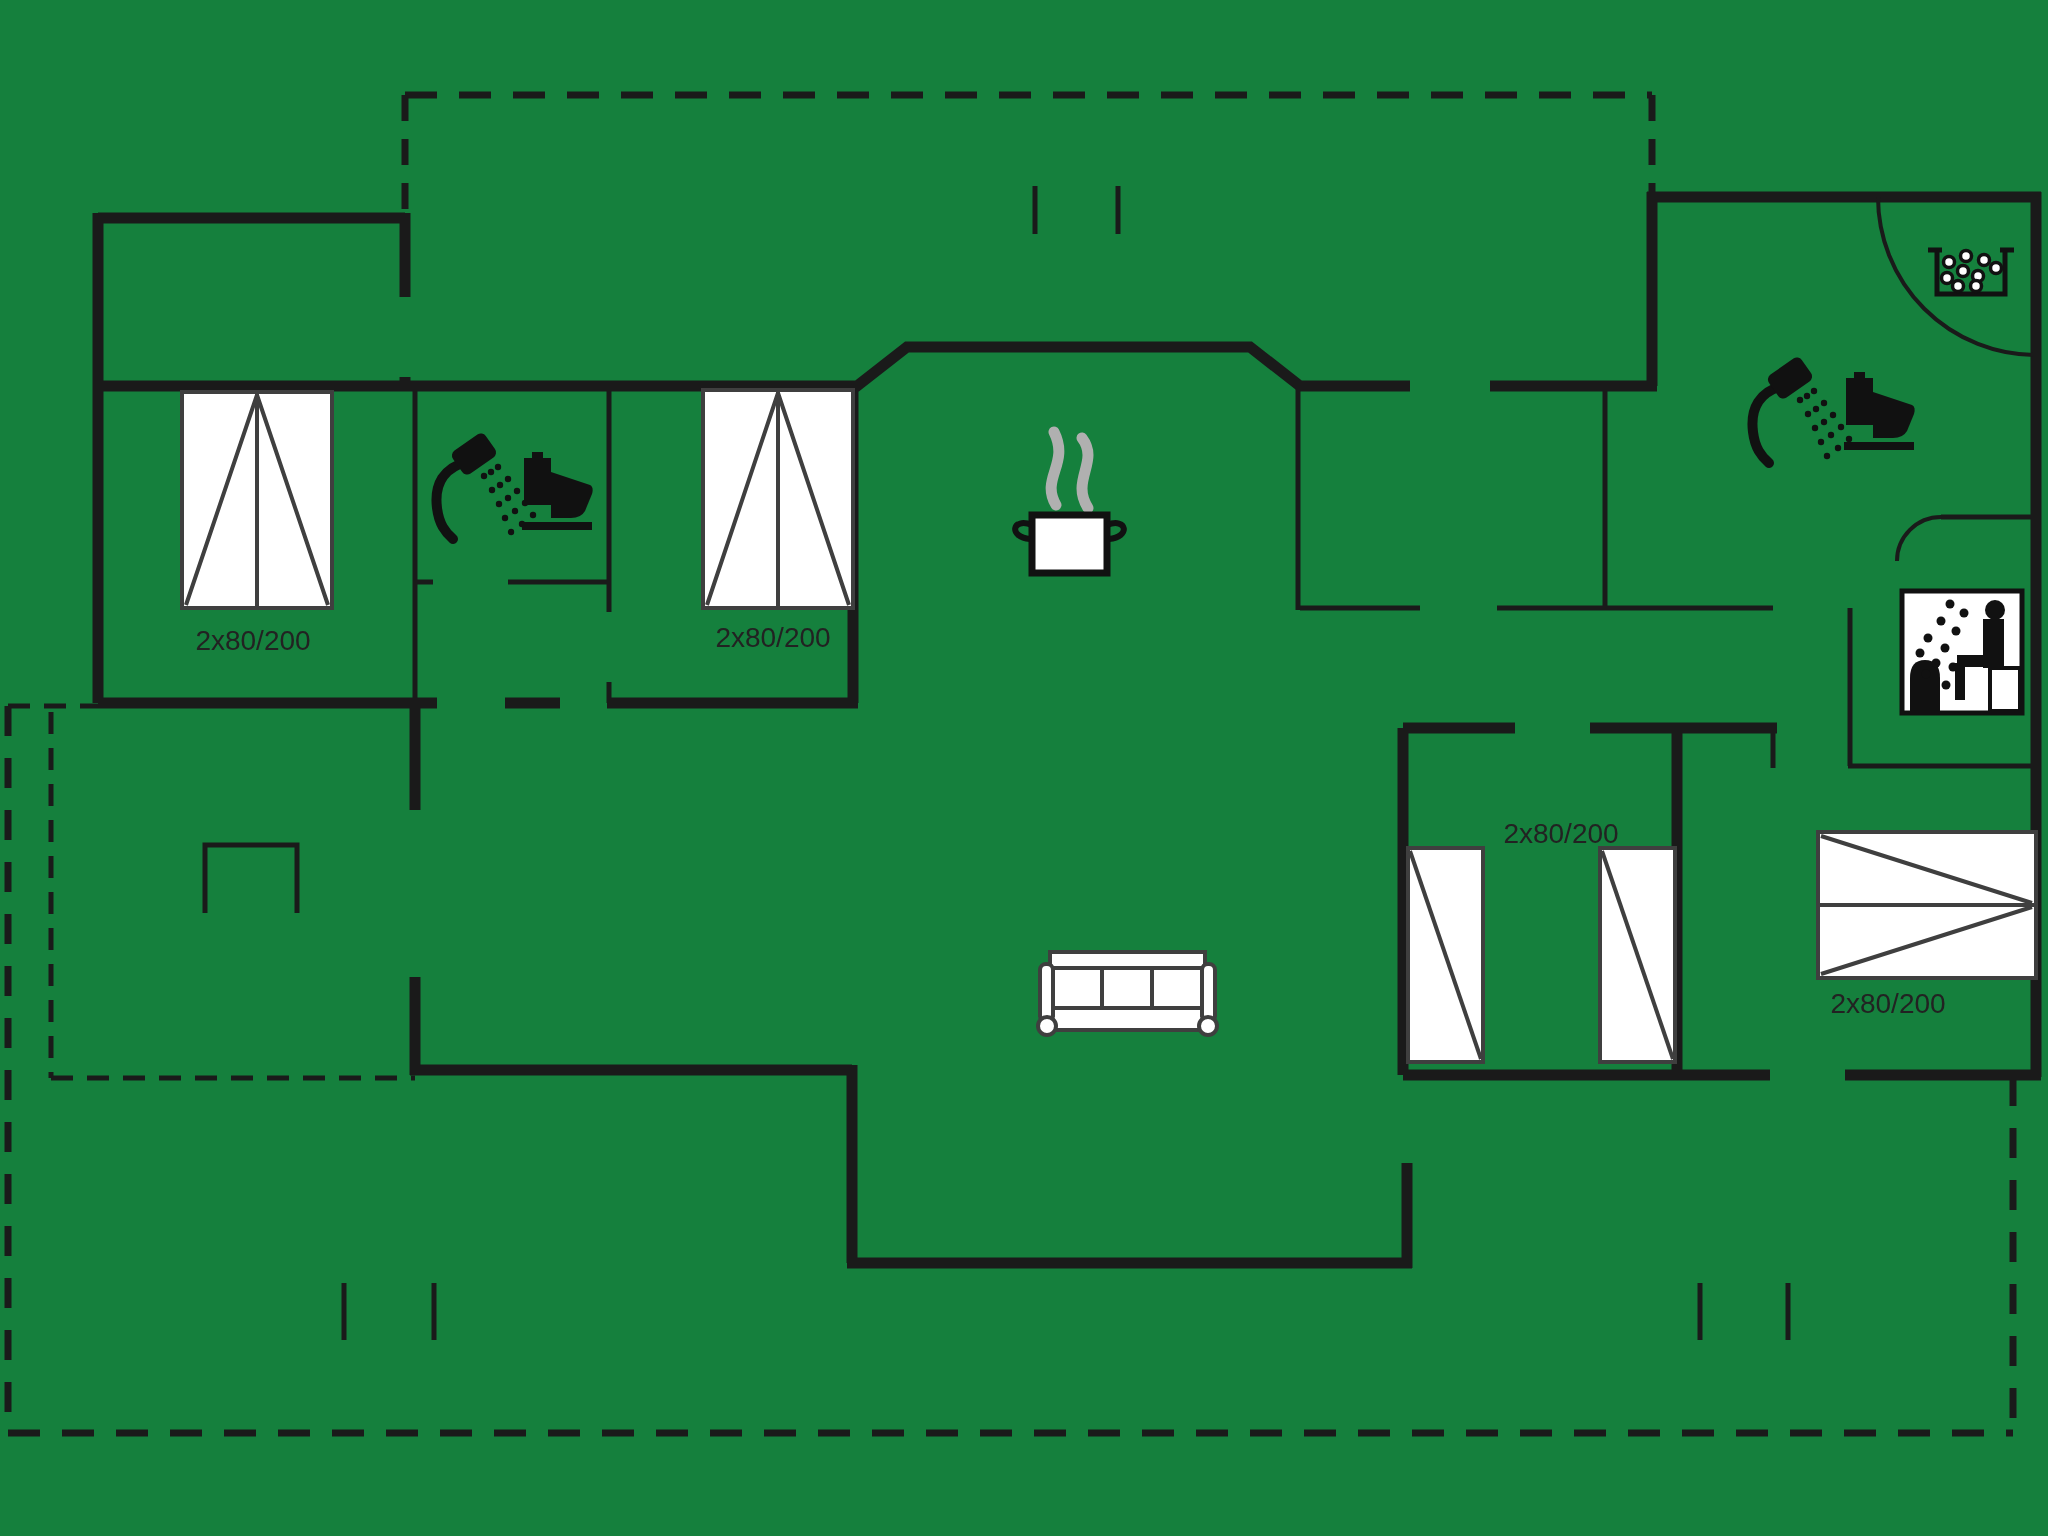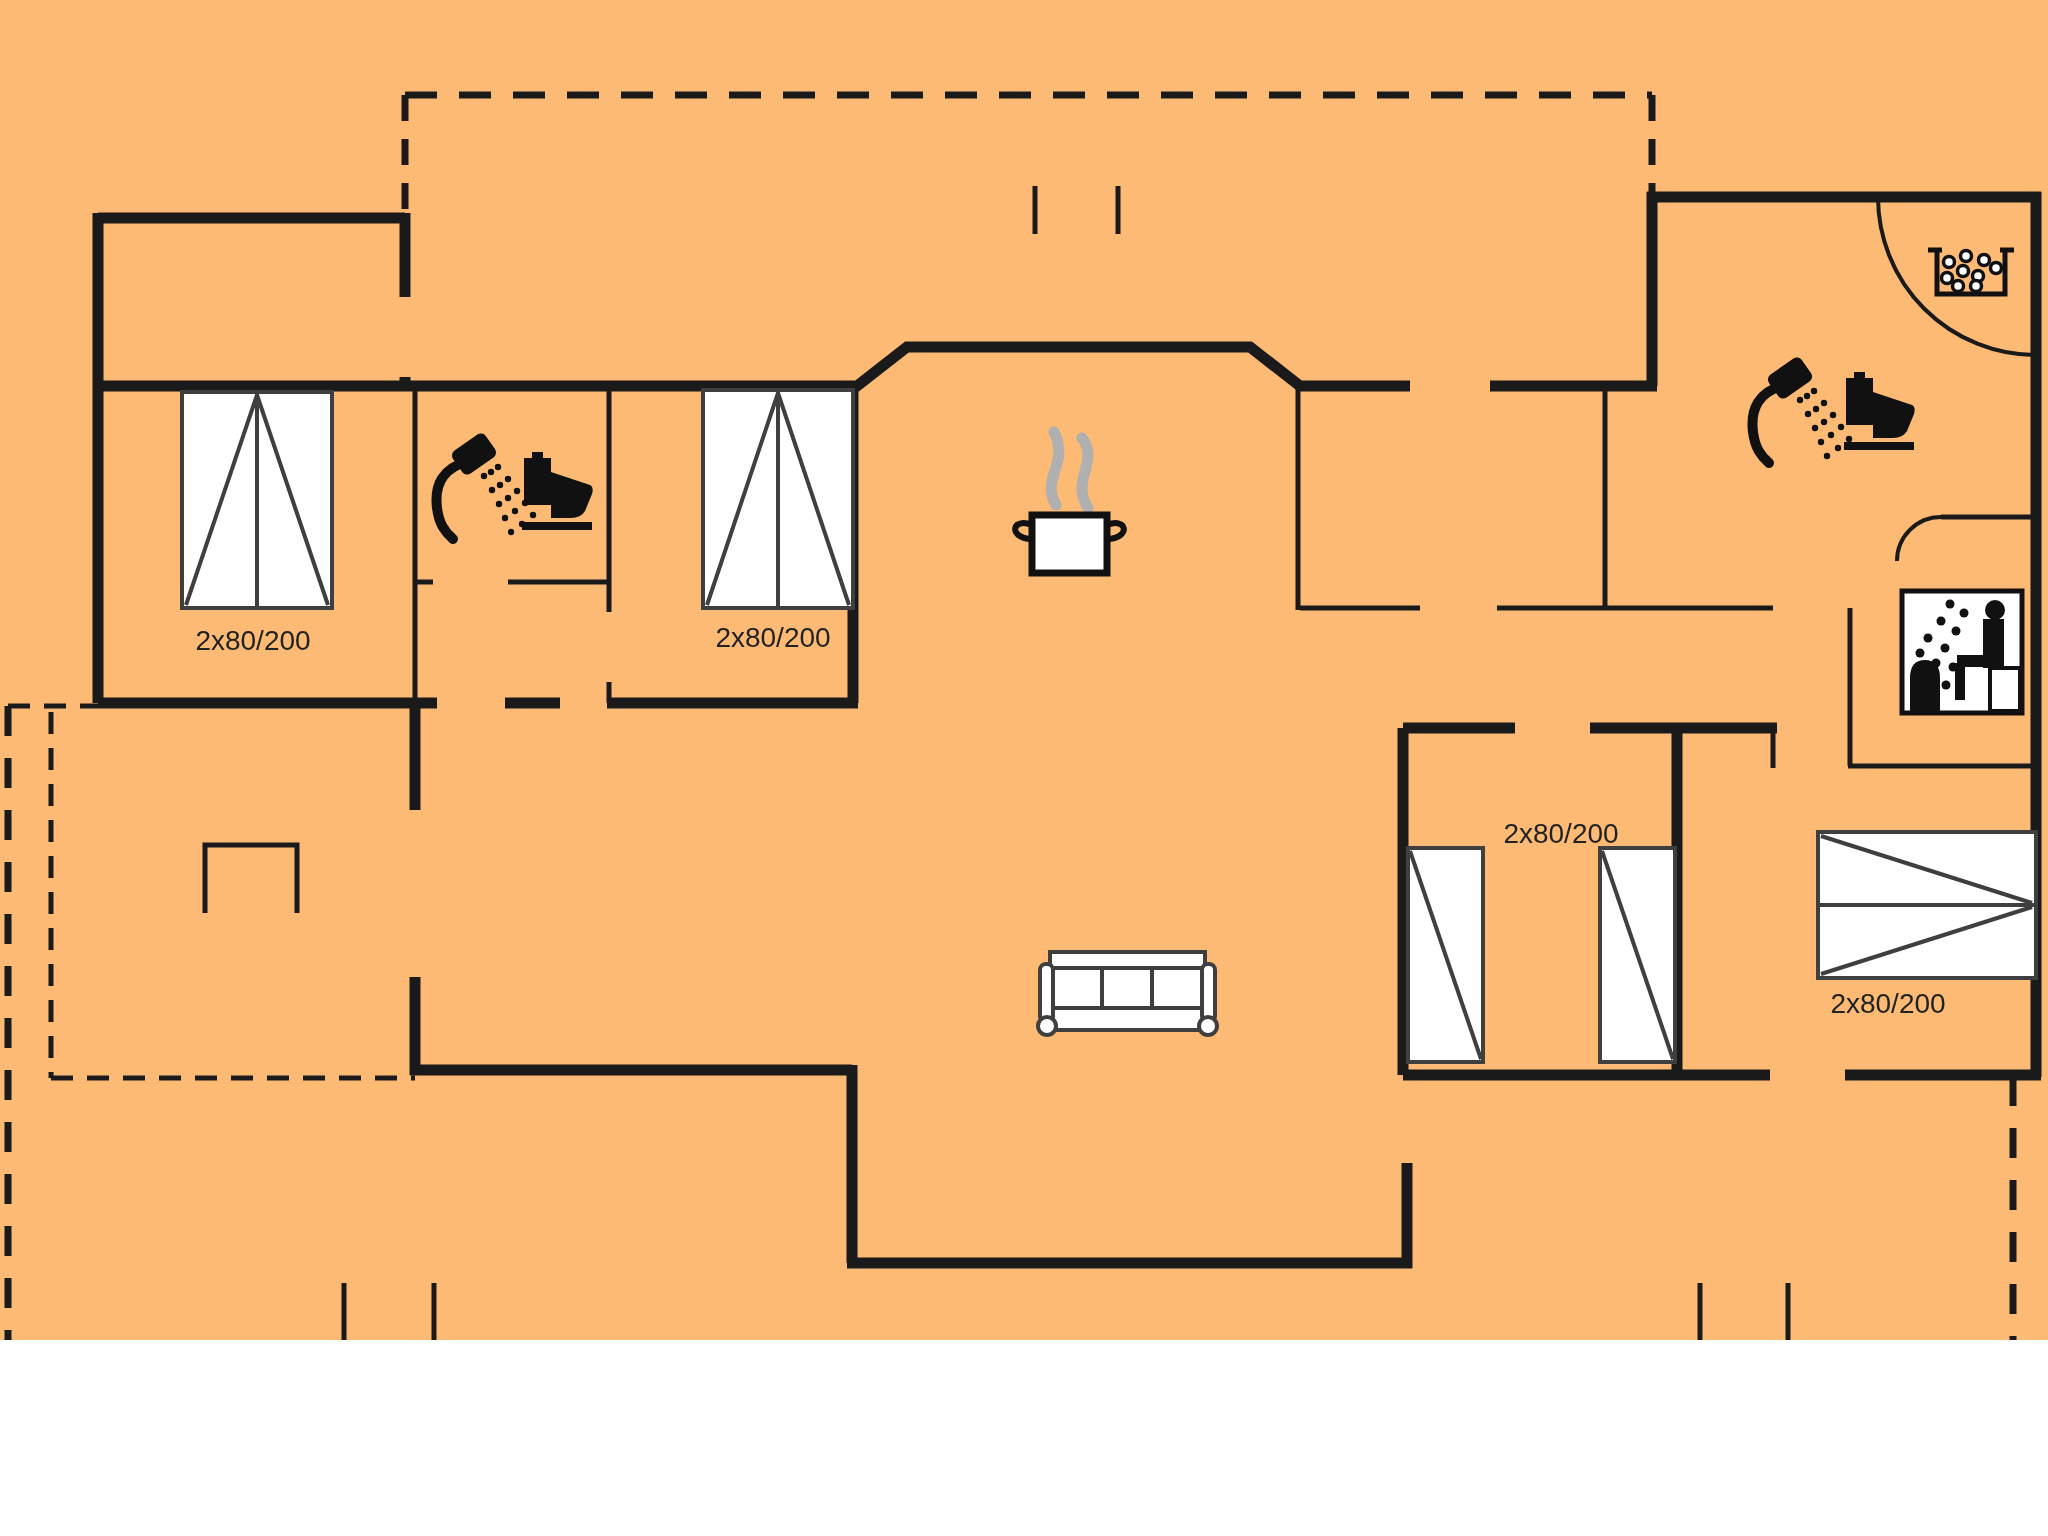--- a/index.html
+++ b/index.html
@@ -1,16 +1,16 @@
 <!DOCTYPE html>
 <html><head>
 <meta charset="utf-8">
 <style>
   html,body{margin:0;padding:0;background:#ffffff;}
-  .stage{width:2048px;height:1340px;position:relative;background:#fdba74;overflow:hidden;}
+  .stage{width:2048px;height:1536px;position:relative;background:#15803d;overflow:hidden;}
   svg{display:block;}
   text.bedlabel{font-family:"Liberation Sans","DejaVu Sans",sans-serif;font-size:28px;fill:#222;text-anchor:middle;}
 </style>
 </head>
 <body>
 
 <div class="stage">
 <svg width="2048" height="1536" viewBox="0 0 2048 1536">
 
   <g fill="none" stroke="#1a1a1a">

